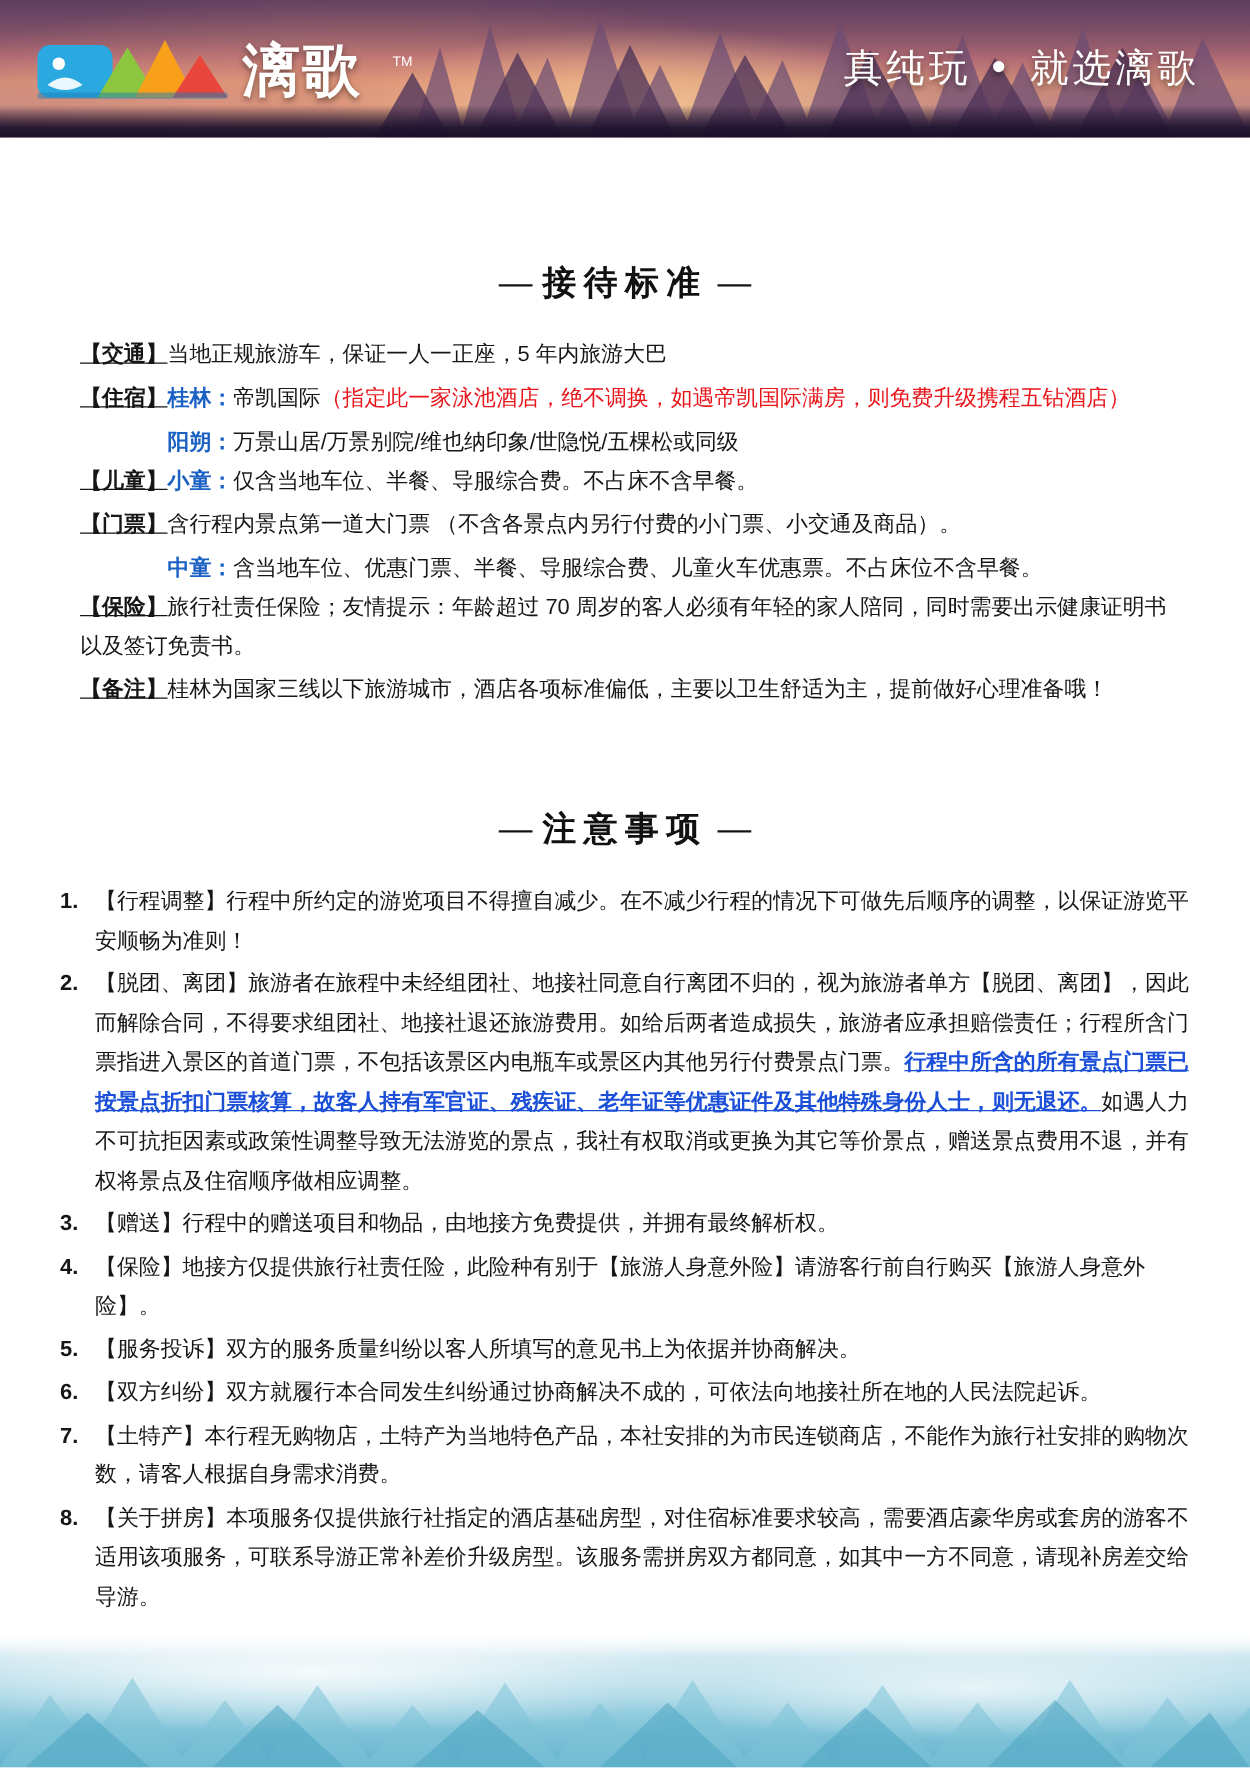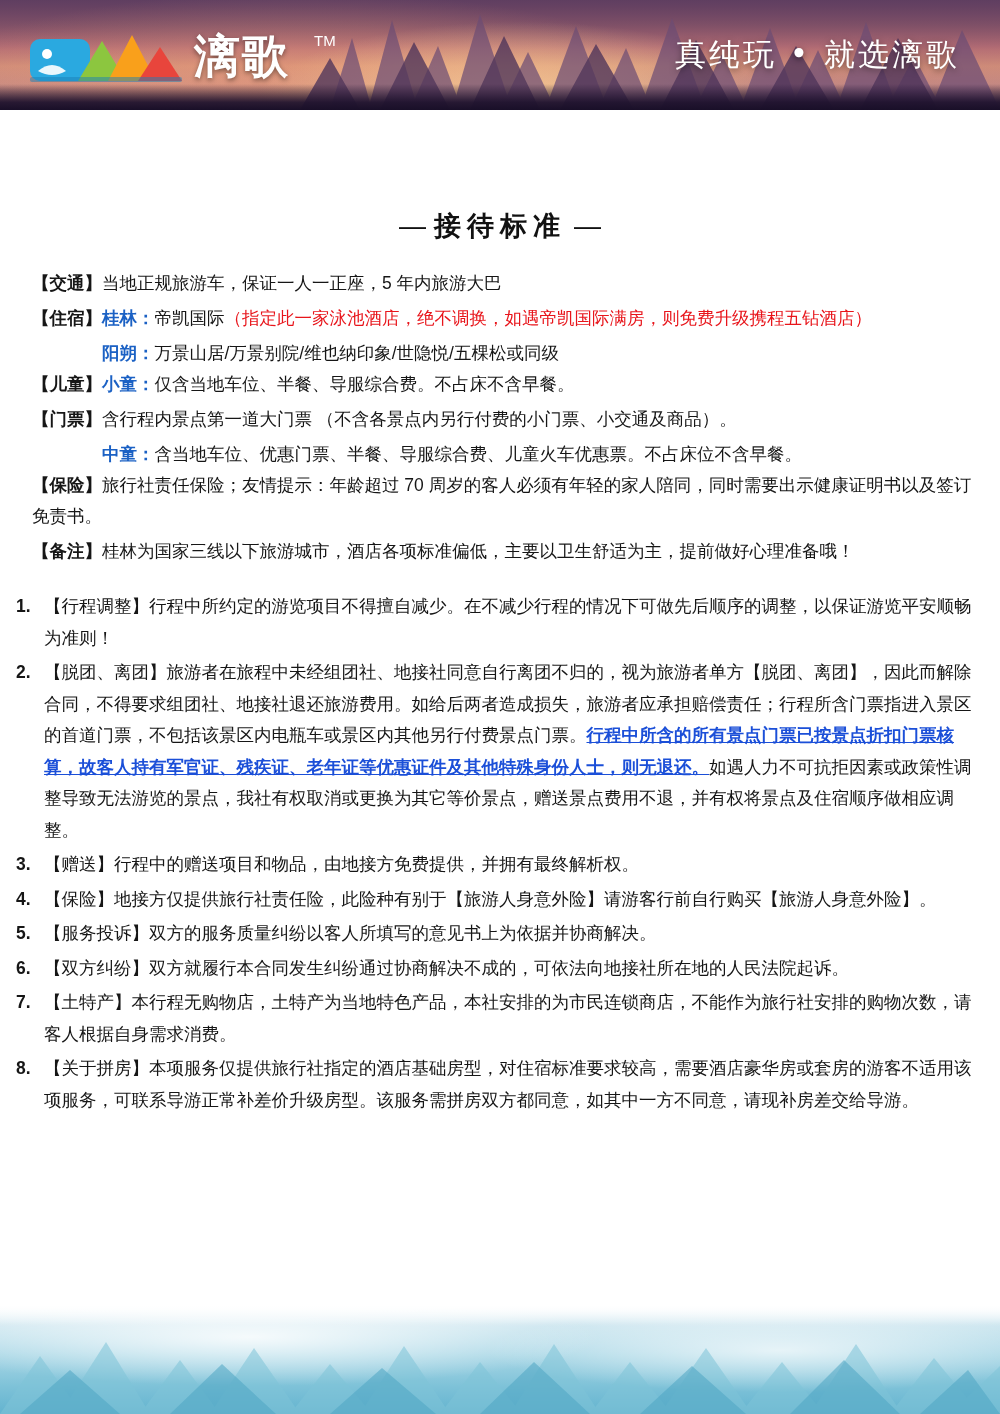--- a/index.html
+++ b/index.html
@@ -47,21 +47,21 @@
     width: 1000px;
     height: 26px;
     background: linear-gradient(180deg, rgba(40,25,55,0) 0%, rgba(30,18,45,0.92) 70%, rgba(25,15,40,1) 100%);
   }
 
   .logo-wrap {
     position: absolute;
     left: 28px;
     top: 22px;
     display: flex;
-    align-items: center;
+    align-items: flex-start;
     height: 66px;
   }
   .logo-mark {
     width: 168px;
     height: 60px;
     position: relative;
   }
   .logo-text {
     margin-left: 6px;
     font-family: "DejaVu Serif", serif;
@@ -71,39 +71,39 @@
     letter-spacing: 2px;
     text-shadow: 0 2px 5px rgba(0,0,0,.45);
     position: absolute;
     left: 160px;
     top: 4px;
     white-space: nowrap;
   }
   .logo-tm {
     position: absolute;
     left: 286px;
-    top: 10px;
-    font-size: 15px;
+    top: 22px;
+    font-size: 11px;
     color: #fff;
   }
   .slogan {
     position: absolute;
     right: 40px;
     top: 34px;
     font-family: "DejaVu Serif", serif;
     font-size: 31px;
     color: #ffffff;
     letter-spacing: 3px;
     text-shadow: 0 2px 6px rgba(0,0,0,.5);
     white-space: nowrap;
   }
 
   
   .content {
-    padding: 0 16px;
+    padding: 0 48px;
     box-sizing: border-box;
     width: 1000px;
   }
   .section-title {
     text-align: center;
     font-size: 27px;
     font-weight: bold;
     letter-spacing: 6px;
     color: #111;
     margin: 0;
@@ -122,20 +122,21 @@
     padding: 0 8px 0 16px;
   }
   .std-row {
     font-size: 17.5px;
     line-height: 31px;
     color: #161616;
     margin-bottom: 4px;
   }
   .std-row .tag {
     font-weight: bold;
+    text-decoration: underline;
   }
   .std-sub {
     font-size: 17.5px;
     line-height: 31px;
     color: #161616;
     padding-left: 70px;
   }
   .blue { color: #1b61c4; font-weight: bold; }
   .red  { color: #e8151b; }
 
@@ -289,20 +290,23 @@
 
     <div class="std-row">
       <span class="tag">【保险】</span><span>旅行社责任保险；友情提示：年龄超过 70 周岁的客人必须有年轻的家人陪同，同时需要出示健康证明书以及签订免责书。</span>
     </div>
 
     <div class="std-row">
       <span class="tag">【备注】</span><span>桂林为国家三线以下旅游城市，酒店各项标准偏低，主要以卫生舒适为主，提前做好心理准备哦！</span>
     </div>
   </div>
 
+  <div class="section-title" id="sec2-title">
+    <span class="dash">—</span><span>注意事项</span><span class="dash">—</span>
+  </div>
 
   <div class="notes">
 
     <div class="note">
       <span class="num">1.</span><b>【行程调整】</b><span>行程中所约定的游览项目不得擅自减少。在不减少行程的情况下可做先后顺序的调整，以保证游览平安顺畅为准则！</span>
     </div>
 
     <div class="note">
       <span class="num">2.</span><b>【脱团、离团】</b><span>旅游者在旅程中未经组团社、地接社同意自行离团不归的，视为旅游者单方【脱团、离团】，因此而解除合同，不得要求组团社、地接社退还旅游费用。如给后两者造成损失，旅游者应承担赔偿责任；行程所含门票指进入景区的首道门票，不包括该景区内电瓶车或景区内其他另行付费景点门票。</span><span class="hl-blue">行程中所含的所有景点门票已按景点折扣门票核算，故客人持有军官证、残疾证、老年证等优惠证件及其他特殊身份人士，则无退还。</span><span>如遇人力不可抗拒因素或政策性调整导致无法游览的景点，我社有权取消或更换为其它等价景点，赠送景点费用不退，并有权将景点及住宿顺序做相应调整。</span>
     </div>

